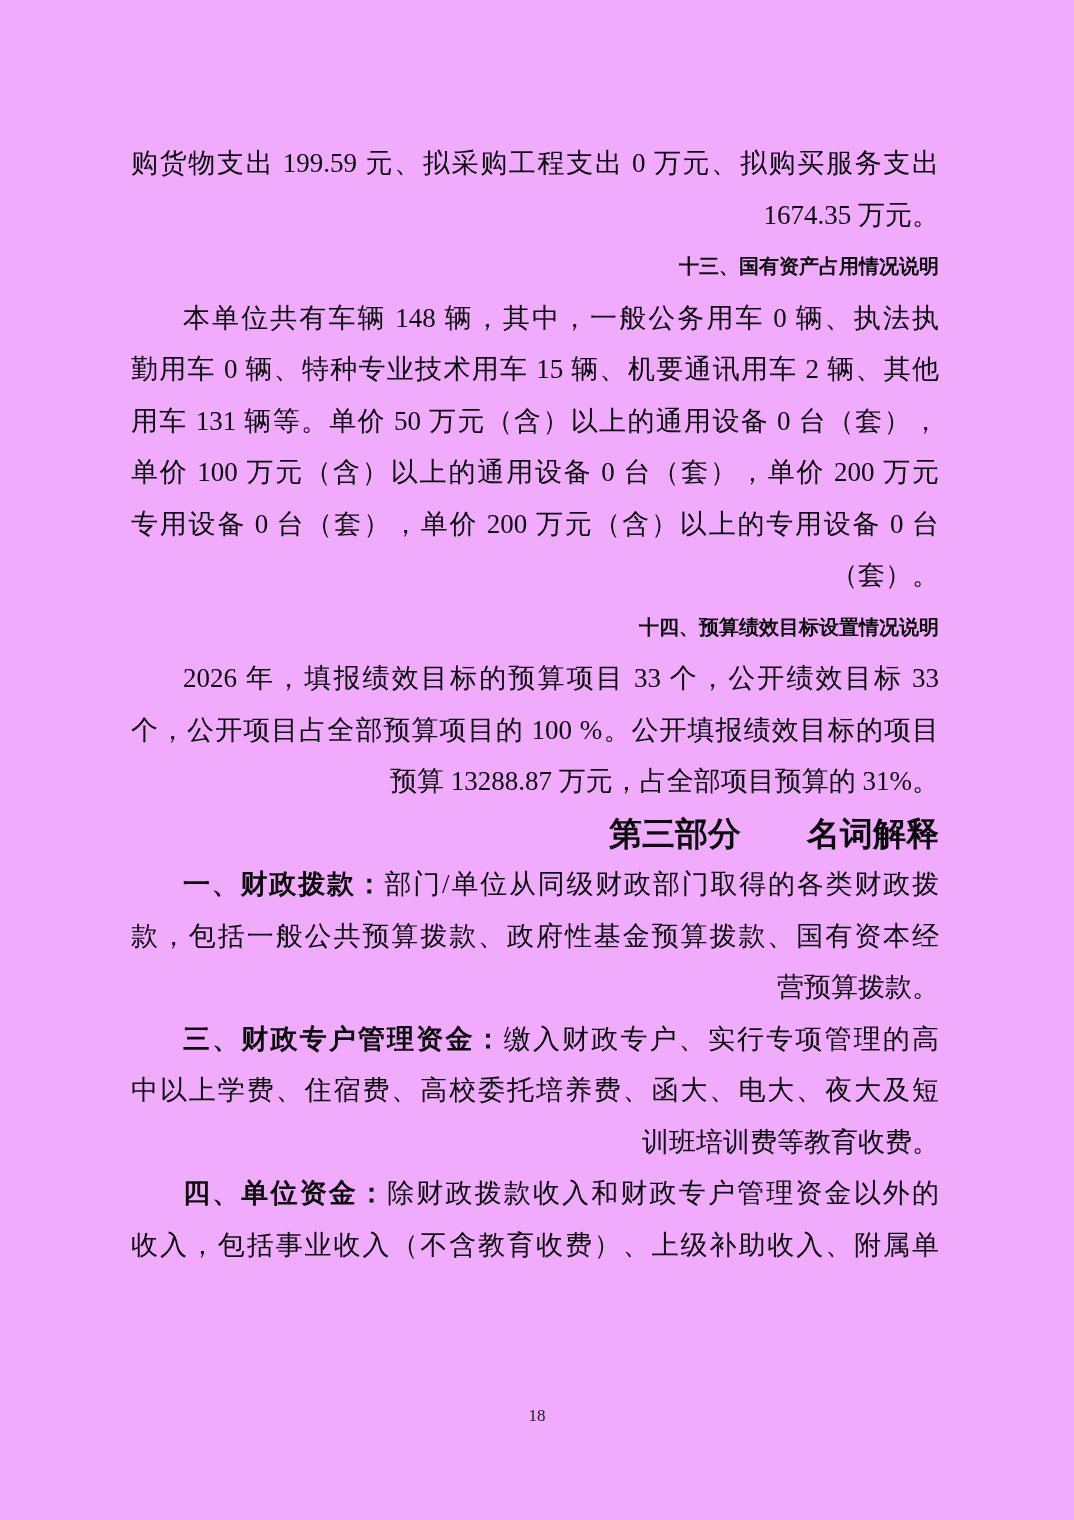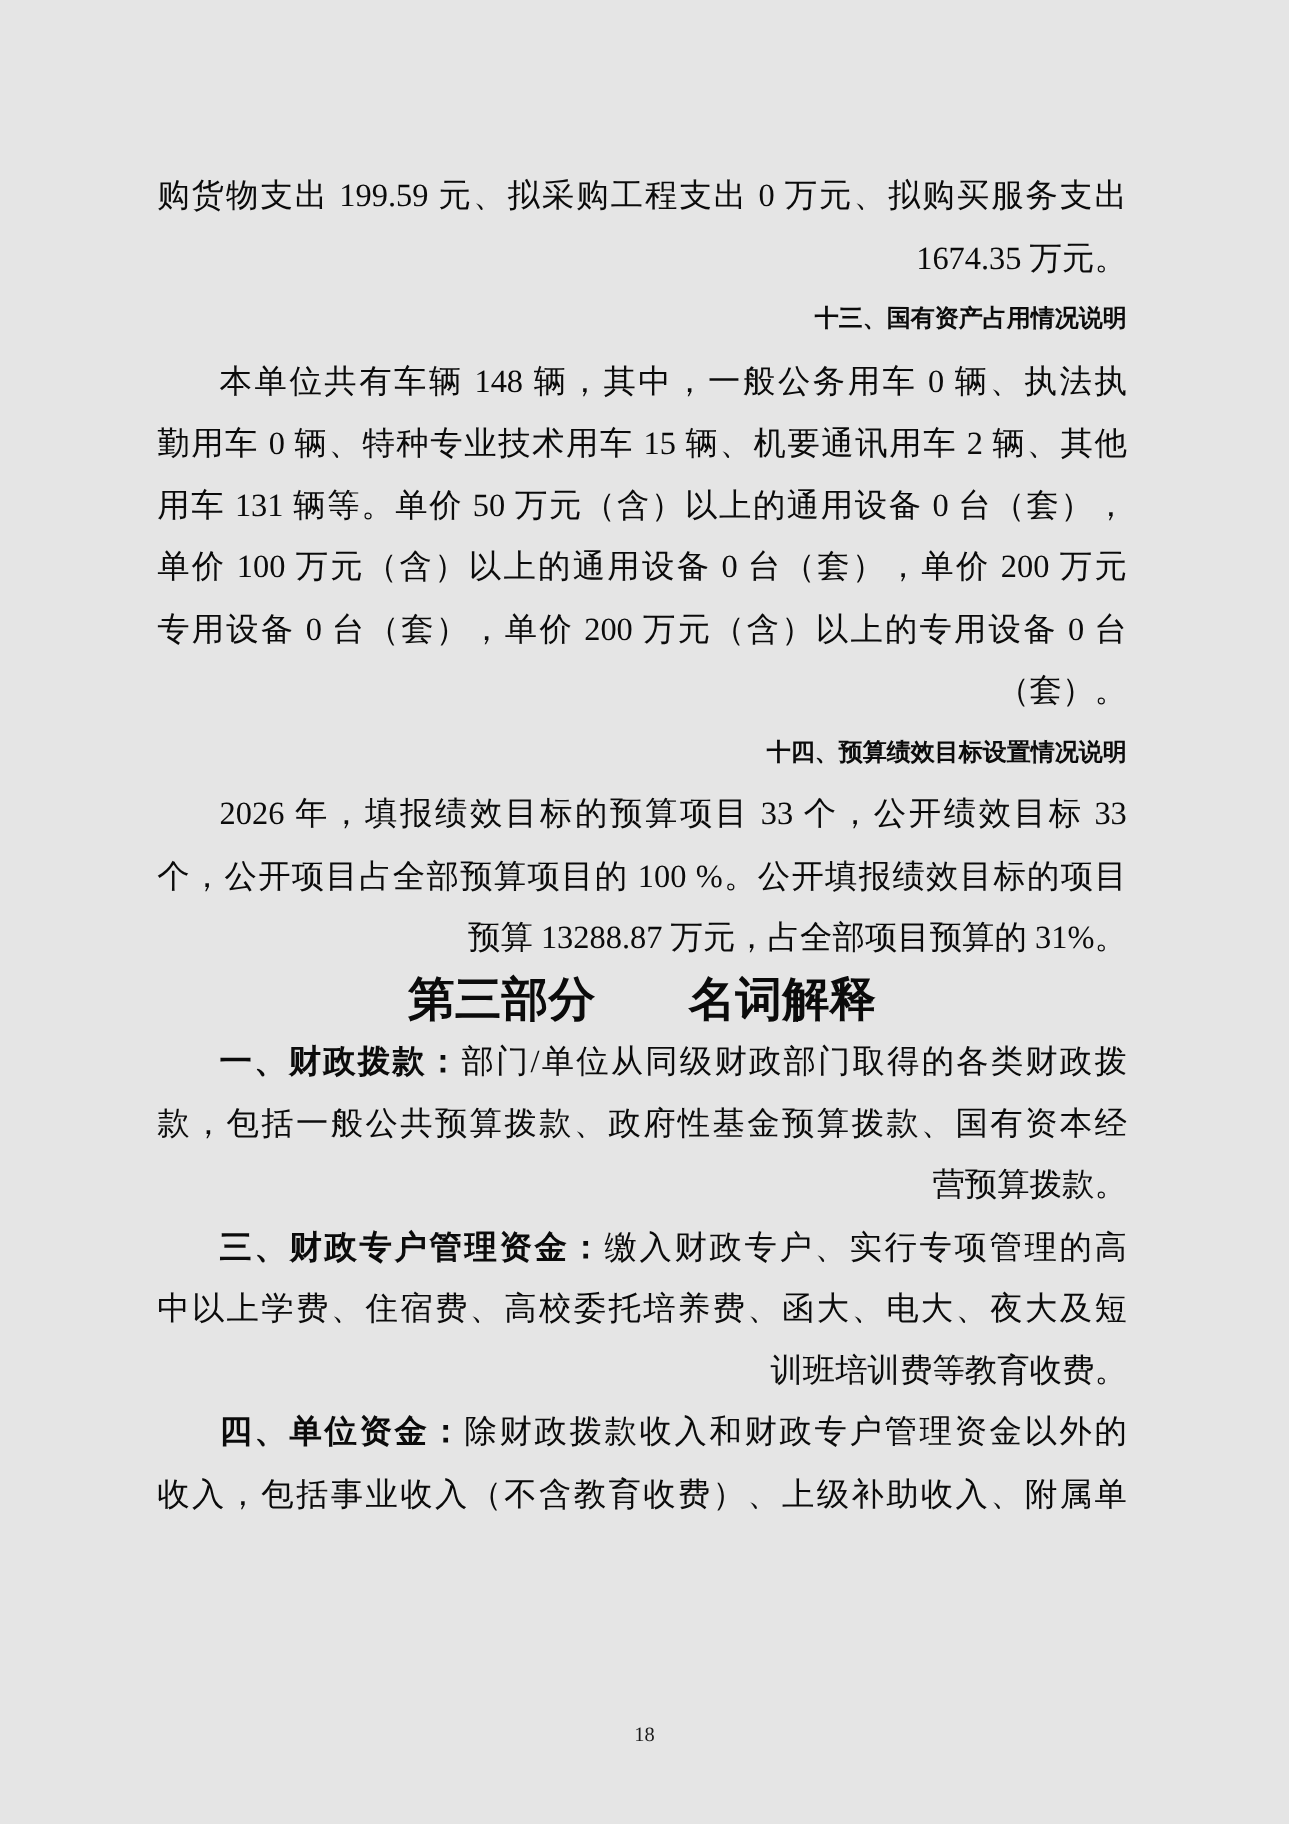--- a/index.html
+++ b/index.html
@@ -5,21 +5,21 @@
   html, body {
     margin: 0;
     padding: 0;
     background: #ffffff;
     color: #000000;
   }
   .page {
     position: relative;
     width: 1074px;
     height: 1520px;
-    background: #e5e5e5;
+    background: #f0abfc;
     overflow: hidden;
     font-family: "Liberation Serif", "DejaVu Serif", serif;
   }
   .doc-body {
     position: absolute;
     left: 131px;
     top: 138px;
     width: 808px;
   }
   .line {
@@ -43,31 +43,30 @@
   
   .block.heading .line {
     font-family: "Liberation Sans", "DejaVu Sans", sans-serif;
     font-weight: bold;
     font-size: 20px;
   }
   
   .block.heading-center .line {
     font-family: "Liberation Sans", "DejaVu Sans", sans-serif;
     font-weight: bold;
-    font-size: 39px;
-    text-align: center;
+    font-size: 33px;
     text-indent: 0;
   }
   .line b {
     font-weight: bold;
   }
   .page-footer {
     position: absolute;
     left: 0;
-    top: 1436px;
+    top: 1406px;
     width: 100%;
     text-align: center;
     font-size: 17px;
     font-family: "Liberation Serif", "DejaVu Serif", serif;
     color: #1a1a1a;
   }
 </style>
 </head>
 <body>
 

